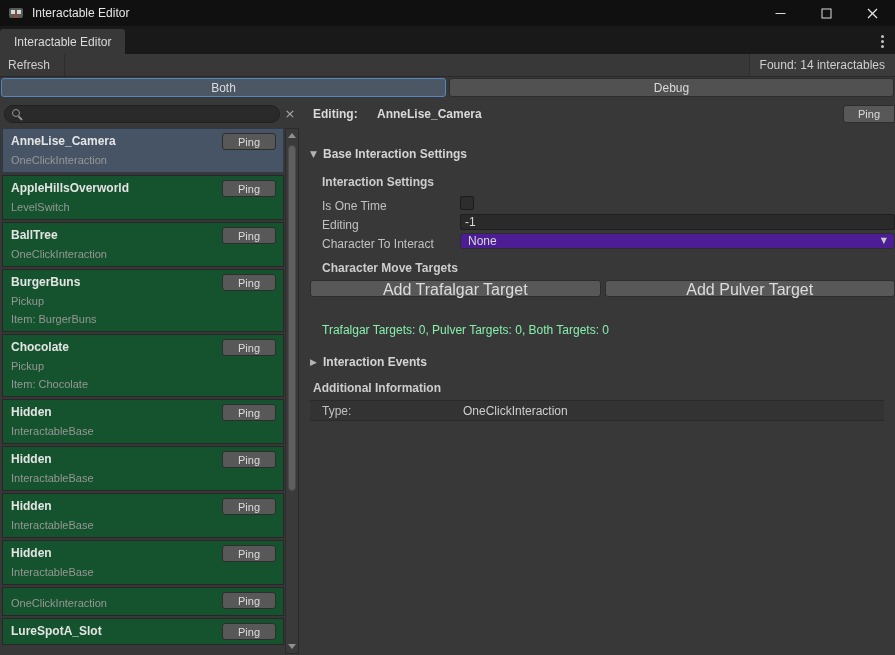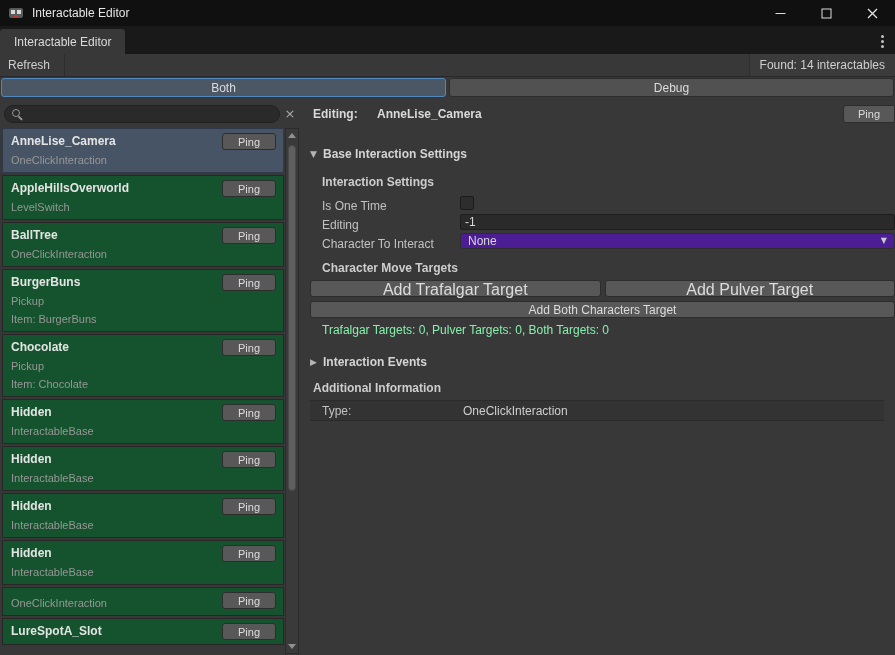--- a/index.html
+++ b/index.html
@@ -310,21 +310,20 @@
         </div>
       </div>
 
       <div class="sec-header" style="top:164px;">Character Move Targets</div>
 
       <div class="btn-row" style="top:183px;">
         <button class="gui-btn">Add Trafalgar Target</button>
         <button class="gui-btn">Add Pulver Target</button>
       </div>
 
-      <button class="wide-btn" style="top:204px;">Add Both Characters Target</button>
 
       <div class="summary" style="top:226px;">Trafalgar Targets: 0, Pulver Targets: 0, Both Targets: 0</div>
 
       <div class="foldout" style="top:258px;">
         <span class="tri">▶</span>
         <span class="foldout-label">Interaction Events</span>
       </div>
 
       <div class="addl-header" style="top:284px;">Additional Information</div>
 

